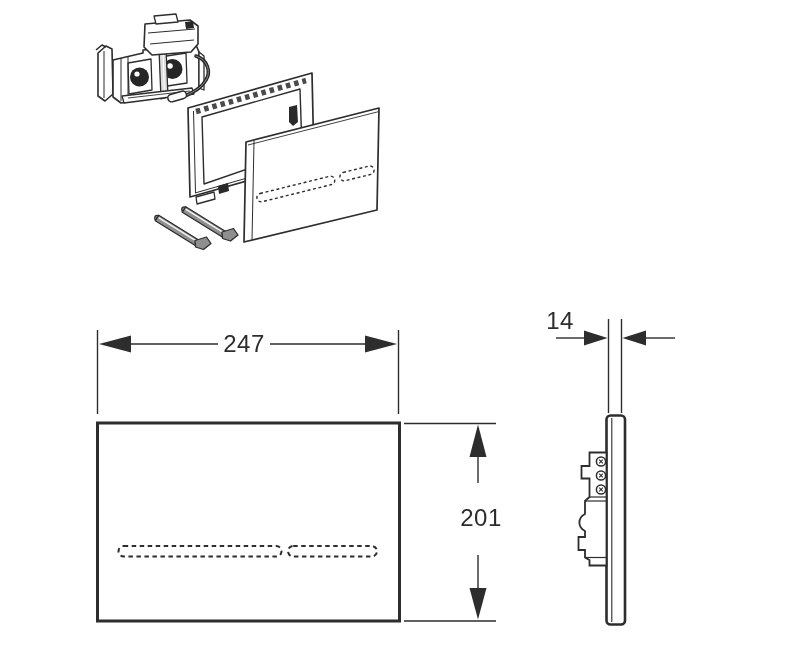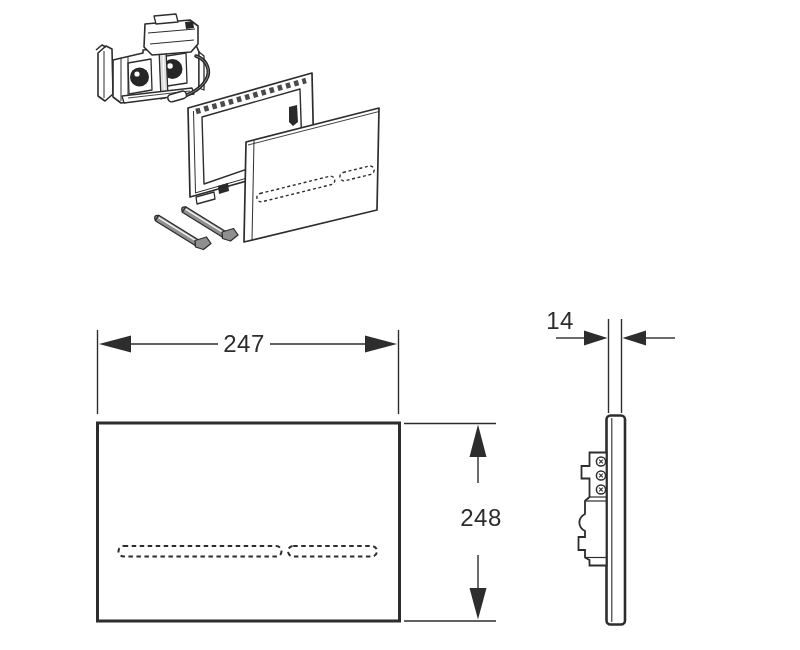--- a/index.html
+++ b/index.html
@@ -168,17 +168,17 @@
         <circle cx="601" cy="489.5" r="4.6" fill="#ffffff"></circle>
         <line x1="599.2" y1="487.7" x2="602.8" y2="491.3" stroke-width="1.1"></line>
         <line x1="602.8" y1="487.7" x2="599.2" y2="491.3" stroke-width="1.1"></line>
       </g>
     </g>
   </g>
 </svg>
 
 <span class="dim-label" style="left:212px; top:332px;">247</span>
 
-<span class="dim-label" style="left:449px; top:506px;">248</span>
+<span class="dim-label" style="left:449px; top:506px;">201</span>
 
 <span class="dim-label" style="left:528px; top:309px;">14</span>
 
 </div>
 
 </body></html>

